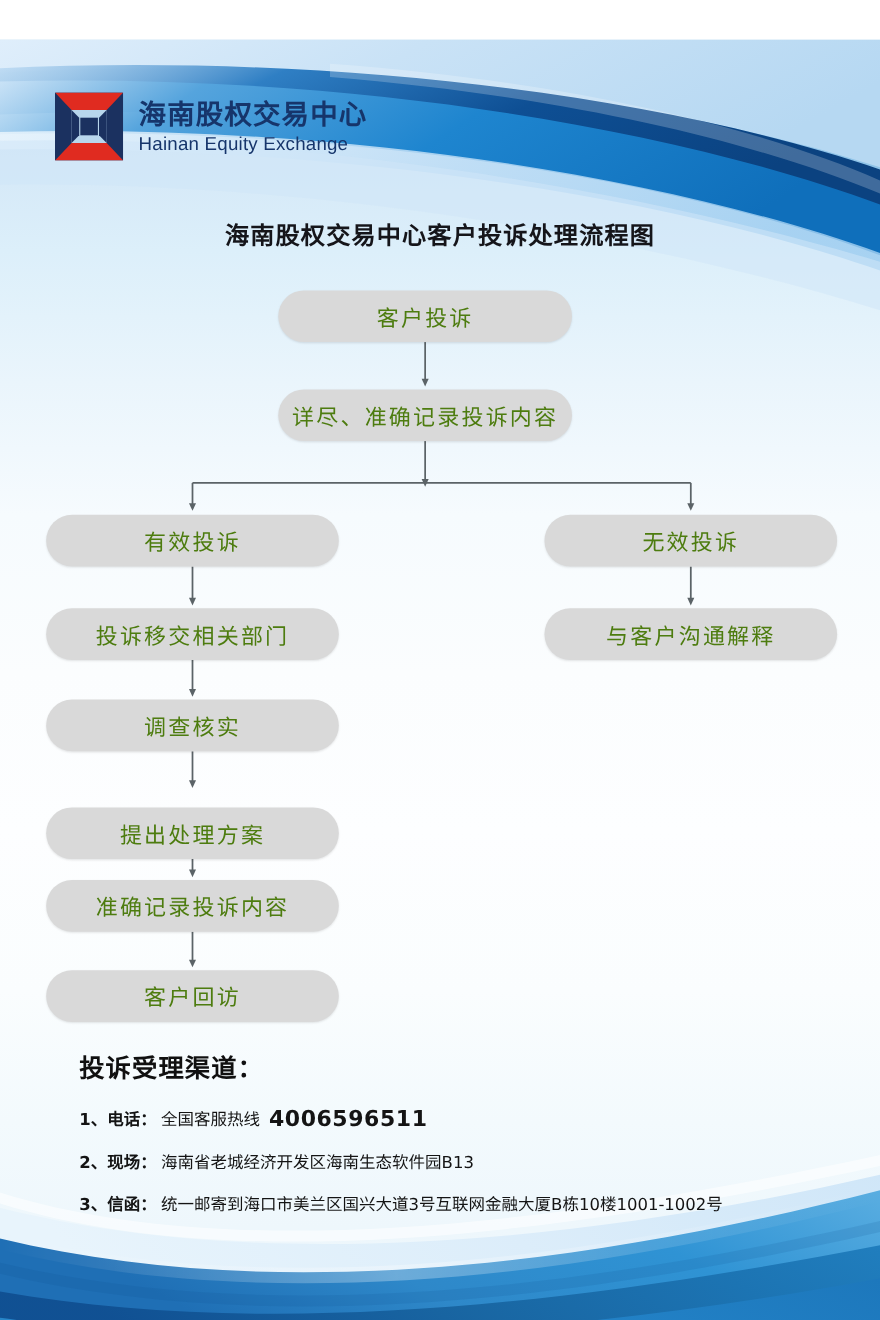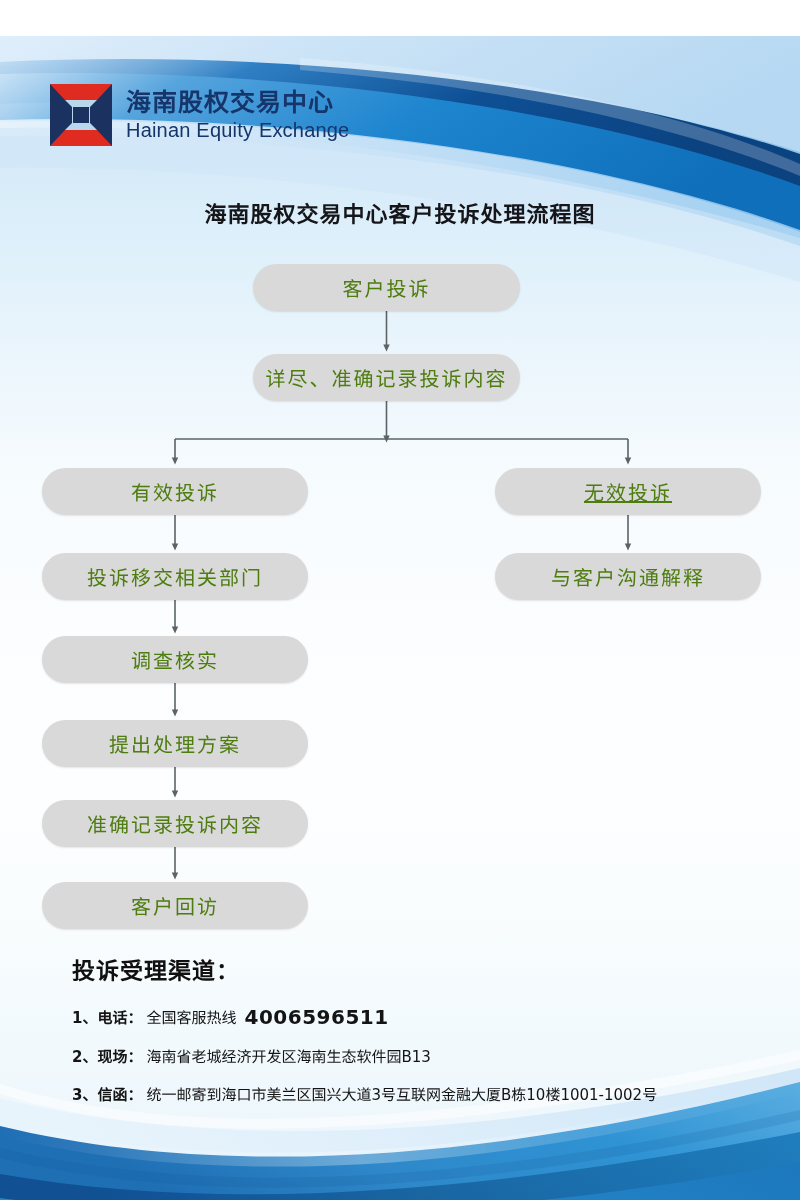--- a/index.html
+++ b/index.html
@@ -52,21 +52,21 @@
   .logo-text { display:flex; flex-direction:column; justify-content:center; line-height:1; }
   .logo-cn {
     font-size:25px;
     font-weight:bold;
     color:#16356b;
     letter-spacing:1px;
     white-space:nowrap;
     font-family:"DejaVu Sans","Liberation Sans",sans-serif;
   }
   .logo-en {
-    font-size:20px;
+    font-size:17px;
     font-weight:normal;
     color:#16356b;
     letter-spacing:0.2px;
     margin-top:5px;
     white-space:nowrap;
     font-family:"Liberation Sans",sans-serif;
   }
 
   
   .page-title {
@@ -245,29 +245,29 @@
         <line x1="175" y1="811" x2="175" y2="840" marker-end="url(#arrowhead)"></line>
       </g>
     </svg>
 
     <div class="node" style="left:253px; top:228px; width:267px; height:47px;">客户投诉</div>
 
     <div class="node" style="left:253px; top:318px; width:267px; height:47px;">详尽、准确记录投诉内容</div>
 
     <div class="node" style="left:42px; top:432px; width:266px; height:47px;">有效投诉</div>
 
-    <div class="node" style="left:495px; top:432px; width:266px; height:47px;text-decoration:underline;">无效投诉</div>
+    <div class="node" style="left:495px; top:432px; width:266px; height:47px;">无效投诉</div>
 
     <div class="node" style="left:42px; top:517px; width:266px; height:47px;">投诉移交相关部门</div>
 
     <div class="node" style="left:495px; top:517px; width:266px; height:47px;">与客户沟通解释</div>
 
     <div class="node" style="left:42px; top:600px; width:266px; height:47px;">调查核实</div>
 
-    <div class="node" style="left:42px; top:684px; width:266px; height:47px;text-align:right;">提出处理方案</div>
+    <div class="node" style="left:42px; top:698px; width:266px; height:47px;text-align:right;">提出处理方案</div>
 
     <div class="node" style="left:42px; top:764px; width:266px; height:47px;">准确记录投诉内容</div>
 
     <div class="node" style="left:42px; top:846px; width:266px; height:47px;">客户回访</div>
   </div>
 
   <div class="contact">
     <div class="contact-title">投诉受理渠道：</div>
 
     <div class="contact-line">

